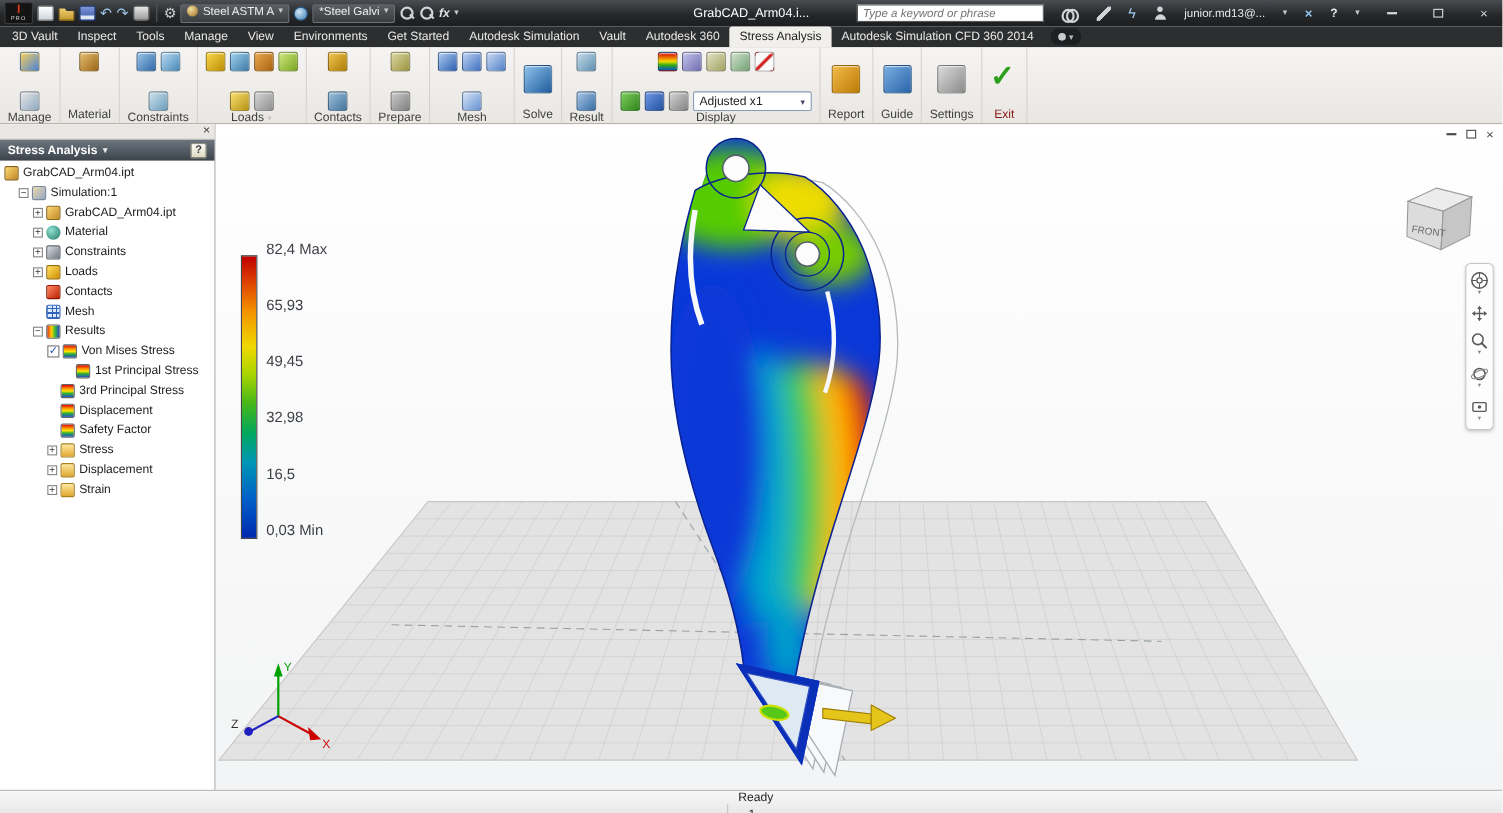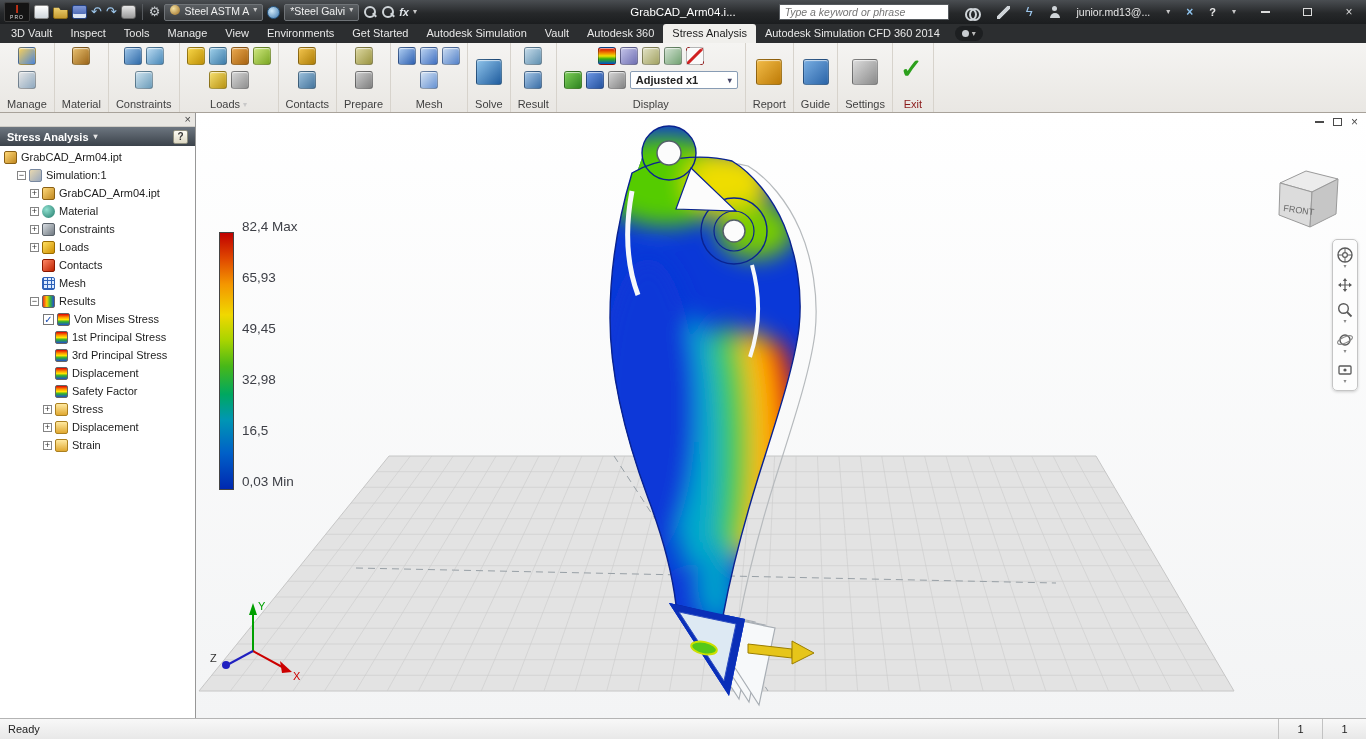--- a/index.html
+++ b/index.html
@@ -56,21 +56,21 @@
   .rtab { height:19px; line-height:19px; padding:0 9px; color:#e8e8e8; font-size:11px; white-space:nowrap; }
   .rtab.active { background:#f0efec; color:#1c1c1c; border-radius:3px 3px 0 0; }
   .rib-pill { margin-left:6px; height:15px; margin-bottom:2px; background:#1d1f21; border-radius:8px; color:#bbb;
     font-size:8px; display:flex; align-items:center; gap:3px; padding:0 7px; }
   .rib-pill .dot { width:7px; height:7px; border-radius:50%; background:#c8ccd0; display:inline-block; }
 
   
   #ribbon { position:absolute; left:0; top:43px; width:1366px; height:70px;
     background:linear-gradient(#f5f4f2,#e9e7e3); border-bottom:1px solid #a8a29a; display:flex; align-items:stretch; }
   .rpanel { border-right:1px solid #d7d3cc; padding:3px 7px 0; display:flex; flex-direction:column; flex:none; }
-  .rpbody { flex:1; display:flex; flex-direction:column; gap:6px; padding-top:1px;font-weight:bold; }
+  .rpbody { flex:1; display:flex; flex-direction:column; gap:18px; padding-top:1px; }
   .rpbody.big { justify-content:center; align-items:center; }
   .rprow { display:flex; gap:4px; justify-content:center; align-items:center; }
   .ric { display:inline-block; border-radius:3px; border:1px solid rgba(0,0,0,.28);
     box-shadow:inset 0 1px 1px rgba(255,255,255,.65); flex:none; }
   .ric.rainbow { background:linear-gradient(180deg,#d00000,#f08000 30%,#f0e000 50%,#38b010 68%,#0050c8); }
   .ric.noslash { background:linear-gradient(135deg,transparent 42%,#d02020 45%,#d02020 55%,transparent 58%),#fafafa; }
   .ric.check { background:none; border:none; box-shadow:none; position:relative; }
   .ric.check::after { content:"✓"; position:absolute; left:0; top:-6px; font-size:27px; font-weight:bold; color:#2ca01c; }
   .rplabel { height:16px; font-size:11px; color:#3f3f3f; display:flex; align-items:center; justify-content:center; gap:3px; white-space:nowrap; }
   .rcombo { height:18px; min-width:108px; background:#fff; border:1px solid #889cb4; border-radius:2px;
@@ -122,21 +122,21 @@
     box-shadow:0 1px 3px rgba(0,0,0,.18); }
   .navitem { display:flex; flex-direction:column; align-items:center; }
   .navitem .caret { font-size:6px; color:#888; line-height:5px; }
   .docwin { position:absolute; right:8px; top:4px; display:flex; gap:9px; align-items:center; color:#4a4a4a; }
   .docwin .dwmin { width:9px; height:2px; background:#4a4a4a; }
   .docwin .dwmax { width:9px; height:8px; border:1.5px solid #4a4a4a; }
   .docwin .dwclose { font-size:12px; line-height:10px; }
 
   
   #statusbar { position:absolute; left:0; bottom:0; width:1366px; height:21px; background:linear-gradient(#f8f8f8,#e8e8e8);
-    border-top:1px solid #b4b4b4; display:flex; align-items:center; font-size:11px; color:#222; }
+    border-top:1px solid #b4b4b4; display:flex; align-items:center; font-size:11px; color:#222;flex-direction:column; }
   .sb-msg { padding-left:8px; flex:1; }
   .sb-cell { width:44px; text-align:center; border-left:1px solid #c2c2c2; height:100%; line-height:20px; flex:none; }
 </style>
 </head>
 <body>
 
 <div id="titlebar">
   <div class="appbadge">
     <span class="ab-i">I</span>
     <span class="ab-pro">PRO</span>
@@ -439,21 +439,21 @@
         <div class="trow" style="padding-left: 30px;">
           <span class="texp">−</span>
           <span class="ti ti-results"></span>
           <span class="tlabel">Results</span>
         </div>
         <div class="trow" style="padding-left: 43px;">
           <span class="tchk">✓</span>
           <span class="ti ti-rainbow"></span>
           <span class="tlabel">Von Mises Stress</span>
         </div>
-        <div class="trow" style="padding-left: 43px;">
+        <div class="trow" style="padding-left: 43px; justify-content: center;">
           <span class="texp-sp"></span>
           <span class="ti ti-rainbow"></span>
           <span class="tlabel">1st Principal Stress</span>
         </div>
         <div class="trow" style="padding-left: 43px;">
           <span class="texp-sp"></span>
           <span class="ti ti-rainbow"></span>
           <span class="tlabel">3rd Principal Stress</span>
         </div>
         <div class="trow" style="padding-left: 43px;">

